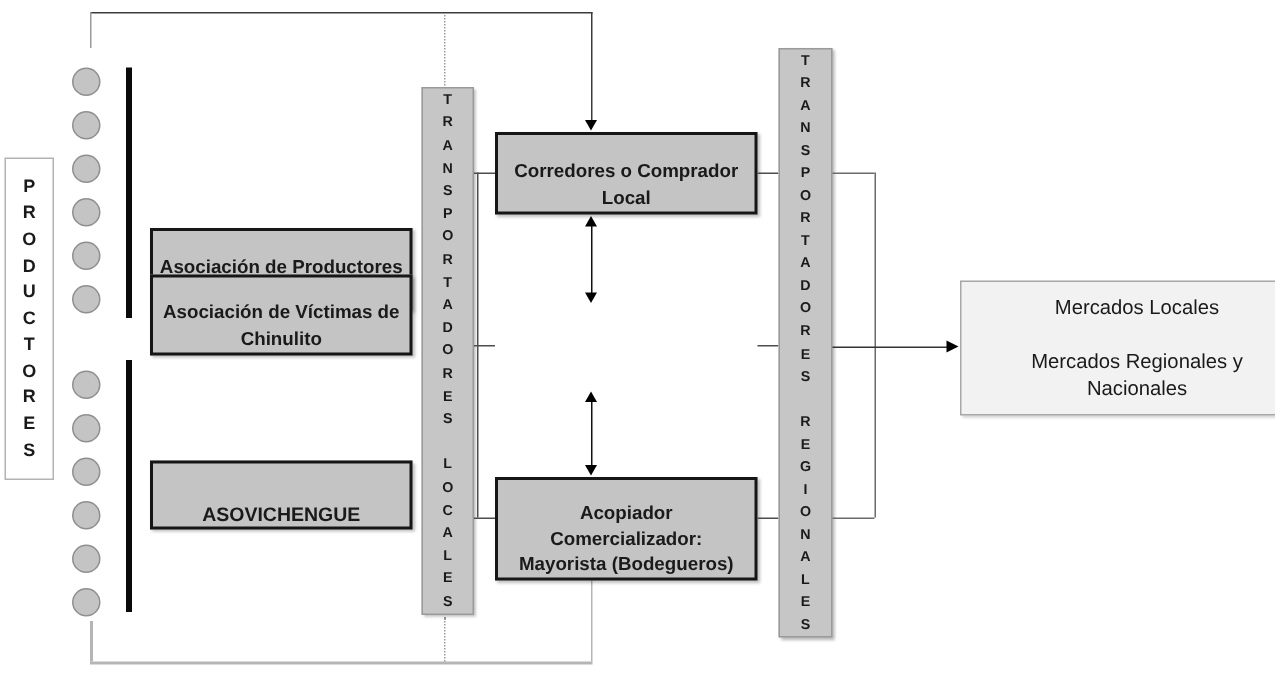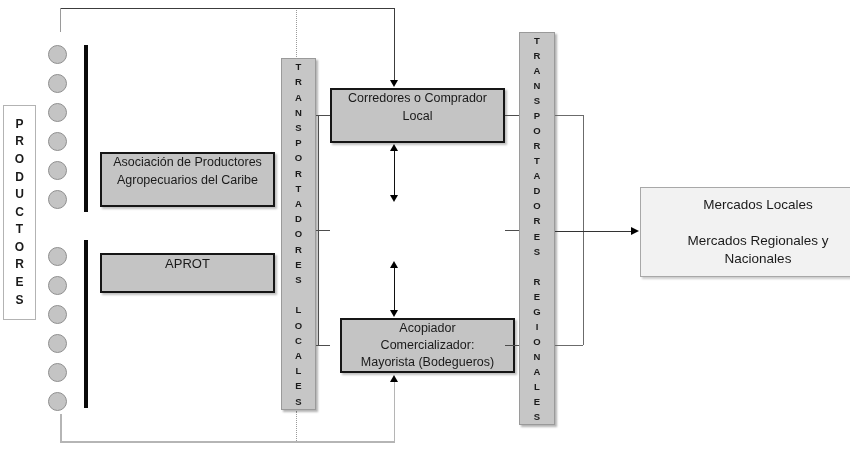--- a/index.html
+++ b/index.html
@@ -12,22 +12,22 @@
   .vline{position:absolute;width:0;border-left:1px solid #4d4d4d;}
   .dotted{border-left:1px dotted #9a9a9a;}
   .lightline{border-color:#b5b5b5;}
   .arrowhead{position:absolute;width:0;height:0;}
   .ah-down{border-left:4.5px solid transparent;border-right:4.5px solid transparent;border-top:7px solid #000;}
   .ah-up{border-left:4.5px solid transparent;border-right:4.5px solid transparent;border-bottom:7px solid #000;}
   .ah-right{border-top:4.5px solid transparent;border-bottom:4.5px solid transparent;border-left:8px solid #000;}
   
   .gbox{
     position:absolute;background:#c4c4c4;border:2px solid #161616;box-sizing:border-box;
-    display:flex;align-items:flex-start;justify-content:center;text-align:center;
-    font-weight:400;font-size:12.5px;line-height:17.5px;white-space:pre-line;
+    display:flex;align-items:flex-end;justify-content:center;text-align:center;
+    font-weight:700;font-size:12.5px;line-height:17.5px;white-space:pre-line;
     box-shadow:1.5px 1.5px 2px rgba(0,0,0,0.25);
   }
   .vbar{
     position:absolute;background:#c6c6c6;border:1px solid #9a9a9a;box-sizing:border-box;
     font-weight:700;font-size:9.5px;text-align:center;white-space:pre-line;
     box-shadow:1.5px 1.5px 2px rgba(0,0,0,0.3);
     display:flex;align-items:center;justify-content:center;
   }
   #local-bar{left:281px;top:58px;width:35px;height:352px;line-height:15.2px;}
   #regional-bar{left:519px;top:32px;width:36px;height:393px;line-height:15.05px;}
@@ -97,22 +97,25 @@
       <div class="circle"></div>
       <div class="circle"></div>
     </div>
 
   <div class="thickline" style="top:45px;height:167px;"></div>
   <div class="thickline" style="top:240px;height:168px;"></div>
 
   <div class="gbox" style="left:100px;top:108px;width:175px;height:55px;margin-top:44px;">
     <span>Asociación de Productores Agropecuarios del Caribe</span>
   </div>
-  <div class="gbox" style="left:100px;top:253px;width:175px;height:40px;font-size:13px;">
-    <span>APROT</span>
+  <div class="gbox" style="left:100px;top:183px;width:175px;height:54px;">
+    <span>Asociación de Víctimas de Chinulito</span>
+  </div>
+  <div class="gbox" style="left:100px;top:307px;width:175px;height:46px;font-size:13px;">
+    <span>ASOVICHENGUE</span>
   </div>
 
   <div class="vbar" id="local-bar">
     <span>T
 R
 A
 N
 S
 P
 O
@@ -136,21 +139,21 @@
 
   <div class="hline" style="left:316px;top:115px;width:14px;"></div>
   <div class="hline" style="left:316px;top:230px;width:14px;"></div>
   <div class="hline" style="left:316px;top:345px;width:14px;"></div>
   <div class="vline" style="left:318px;top:115px;height:230px;"></div>
 
   <div class="gbox" style="left:330px;top:88px;width:175px;height:55px;">
     <span>Corredores o Comprador
 Local</span>
   </div>
-  <div class="gbox" style="left:340px;top:318px;width:175px;height:55px;line-height:17px;">
+  <div class="gbox" style="left:330px;top:318px;width:175px;height:69px;line-height:17px;">
     <span>Acopiador
 Comercializador:
 Mayorista (Bodegueros)</span>
   </div>
 
   <div class="vline" style="left:394px;top:149px;height:48px;border-color:#111;"></div>
   <div class="arrowhead ah-up" style="left:390px;top:144px;"></div>
   <div class="arrowhead ah-down" style="left:390px;top:195px;"></div>
   <div class="vline" style="left:394px;top:266px;height:46px;border-color:#111;"></div>
   <div class="arrowhead ah-up" style="left:390px;top:261px;"></div>

